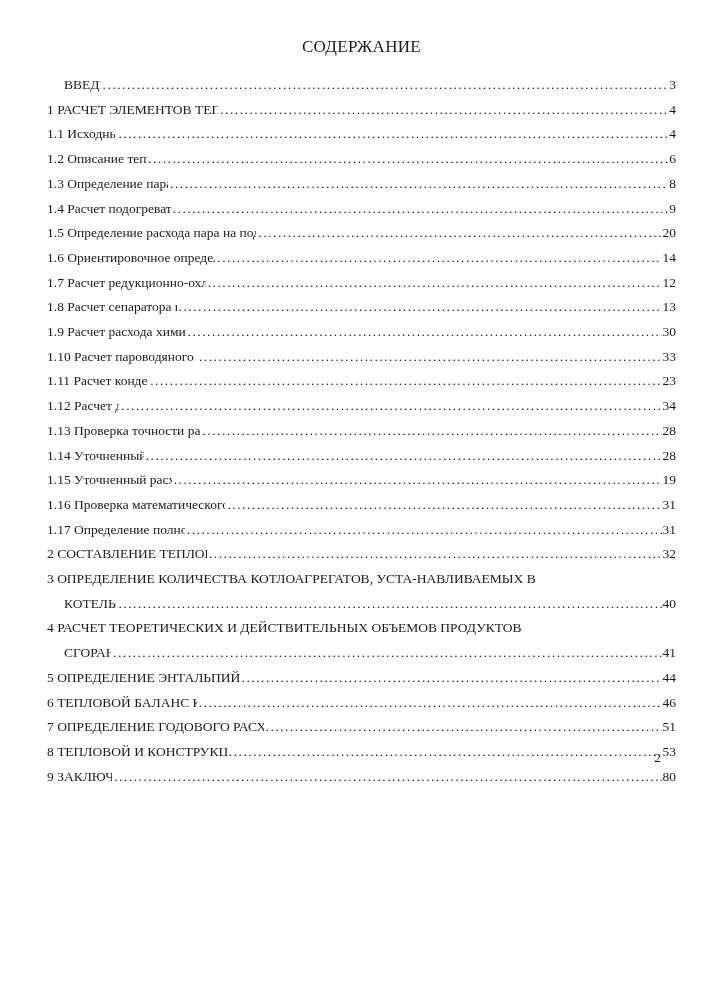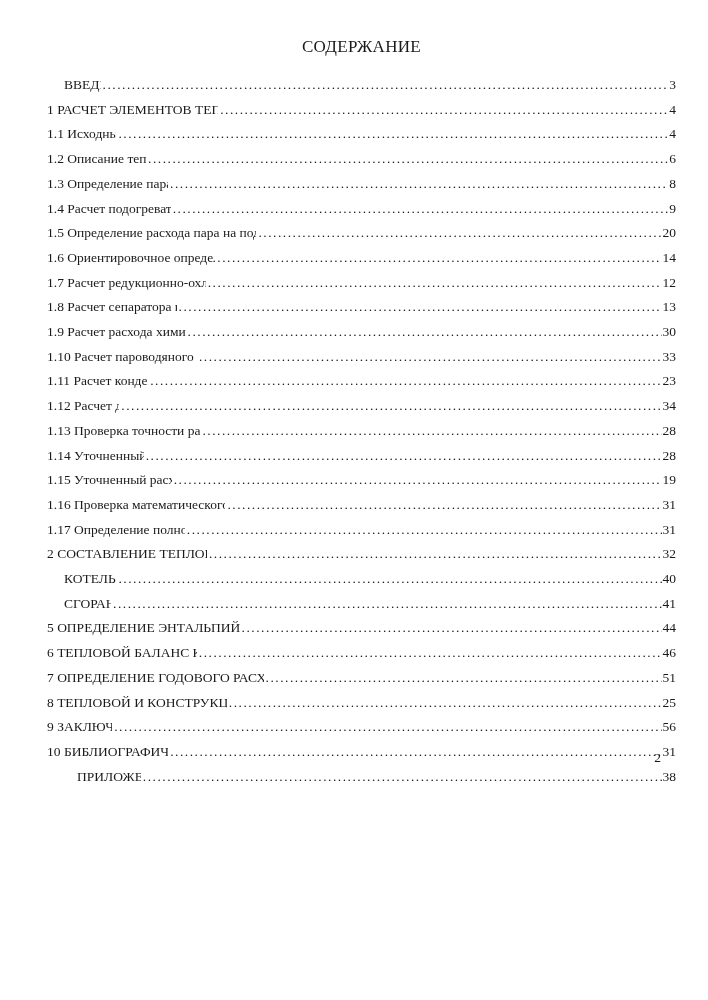--- a/index.html
+++ b/index.html
@@ -185,27 +185,35 @@
     <span class="leader"></span>
     <span class="pnum">31</span>
   </div>
 
   <div class="row indent-0">
     <span class="text">2 СОСТАВЛЕНИЕ ТЕПЛОВОГО БАЛАНСА КОТЕЛЬНОЙ</span>
     <span class="leader"></span>
     <span class="pnum">32</span>
   </div>
 
+  <div class="row indent-0">
+    <span class="text">3 ОПРЕДЕЛЕНИЕ КОЛИЧЕСТВА КОТЛОАГРЕГАТОВ, УСТА-НАВЛИВАЕМЫХ В</span>
+
+  </div>
 
   <div class="row indent-1">
     <span class="text">КОТЕЛЬНОЙ…</span>
     <span class="leader"></span>
     <span class="pnum">40</span>
   </div>
 
+  <div class="row indent-0">
+    <span class="text">4 РАСЧЕТ ТЕОРЕТИЧЕСКИХ И ДЕЙСТВИТЕЛЬНЫХ ОБЪЕМОВ ПРОДУКТОВ</span>
+
+  </div>
 
   <div class="row indent-1">
     <span class="text">СГОРАНИЯ…</span>
     <span class="leader"></span>
     <span class="pnum">41</span>
   </div>
 
   <div class="row indent-0">
     <span class="text">5 ОПРЕДЕЛЕНИЕ ЭНТАЛЬПИЙ ПРОДУКТОВ СГОРАНИЯ И ВОЗДУХА …</span>
     <span class="leader"></span>
@@ -220,27 +228,27 @@
 
   <div class="row indent-0">
     <span class="text">7 ОПРЕДЕЛЕНИЕ ГОДОВОГО РАСХОДА ТОПЛИВА В ОДНОМ КОТЕЛЬНОМ АГРЕГАТЕ</span>
     <span class="leader"></span>
     <span class="pnum">51</span>
   </div>
 
   <div class="row indent-0">
     <span class="text">8 ТЕПЛОВОЙ И КОНСТРУКЦИОННЫЙ РАСЧЕТ ЭКОНОМАЙЗЕРА</span>
     <span class="leader"></span>
-    <span class="pnum">25</span>
+    <span class="pnum">53</span>
   </div>
 
   <div class="row indent-0">
     <span class="text">9 ЗАКЛЮЧЕНИЕ…</span>
     <span class="leader"></span>
-    <span class="pnum">56</span>
+    <span class="pnum">80</span>
   </div>
 
   <div class="row indent-0">
     <span class="text">10 БИБЛИОГРАФИЧЕСКИЙ СПИСОК…</span>
     <span class="leader"></span>
     <span class="pnum">31</span>
   </div>
 
   <div class="row indent-2">
     <span class="text">ПРИЛОЖЕНИЕ А…</span>

